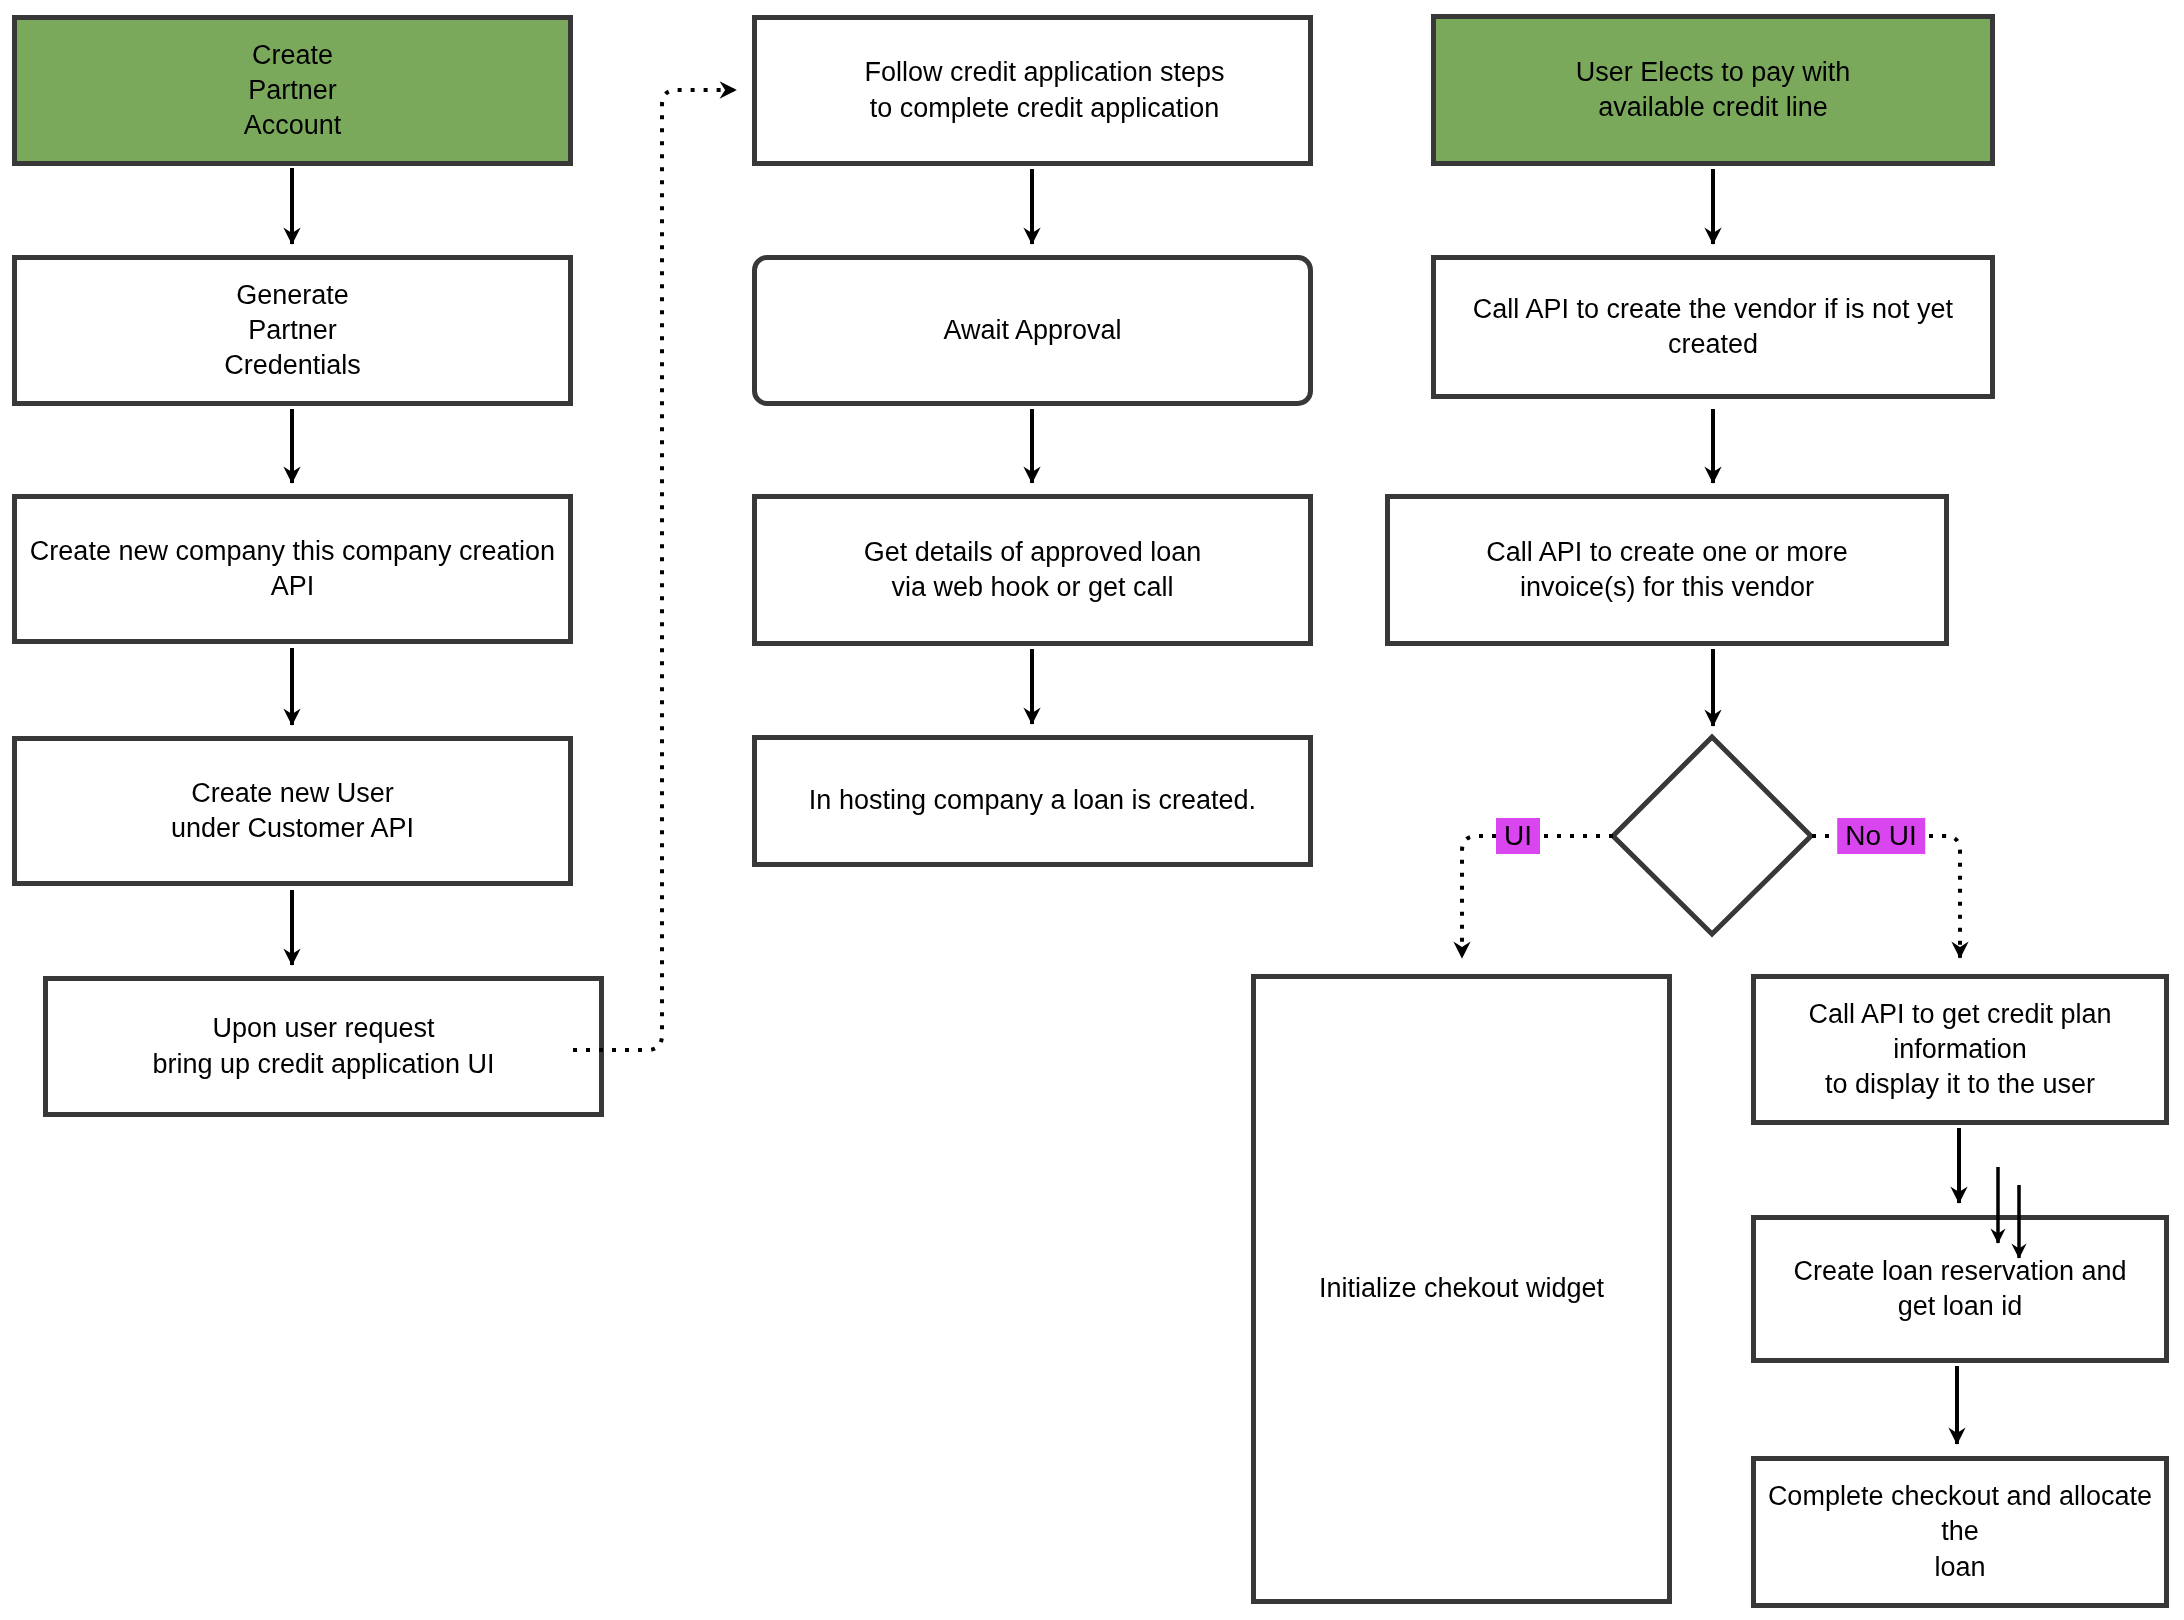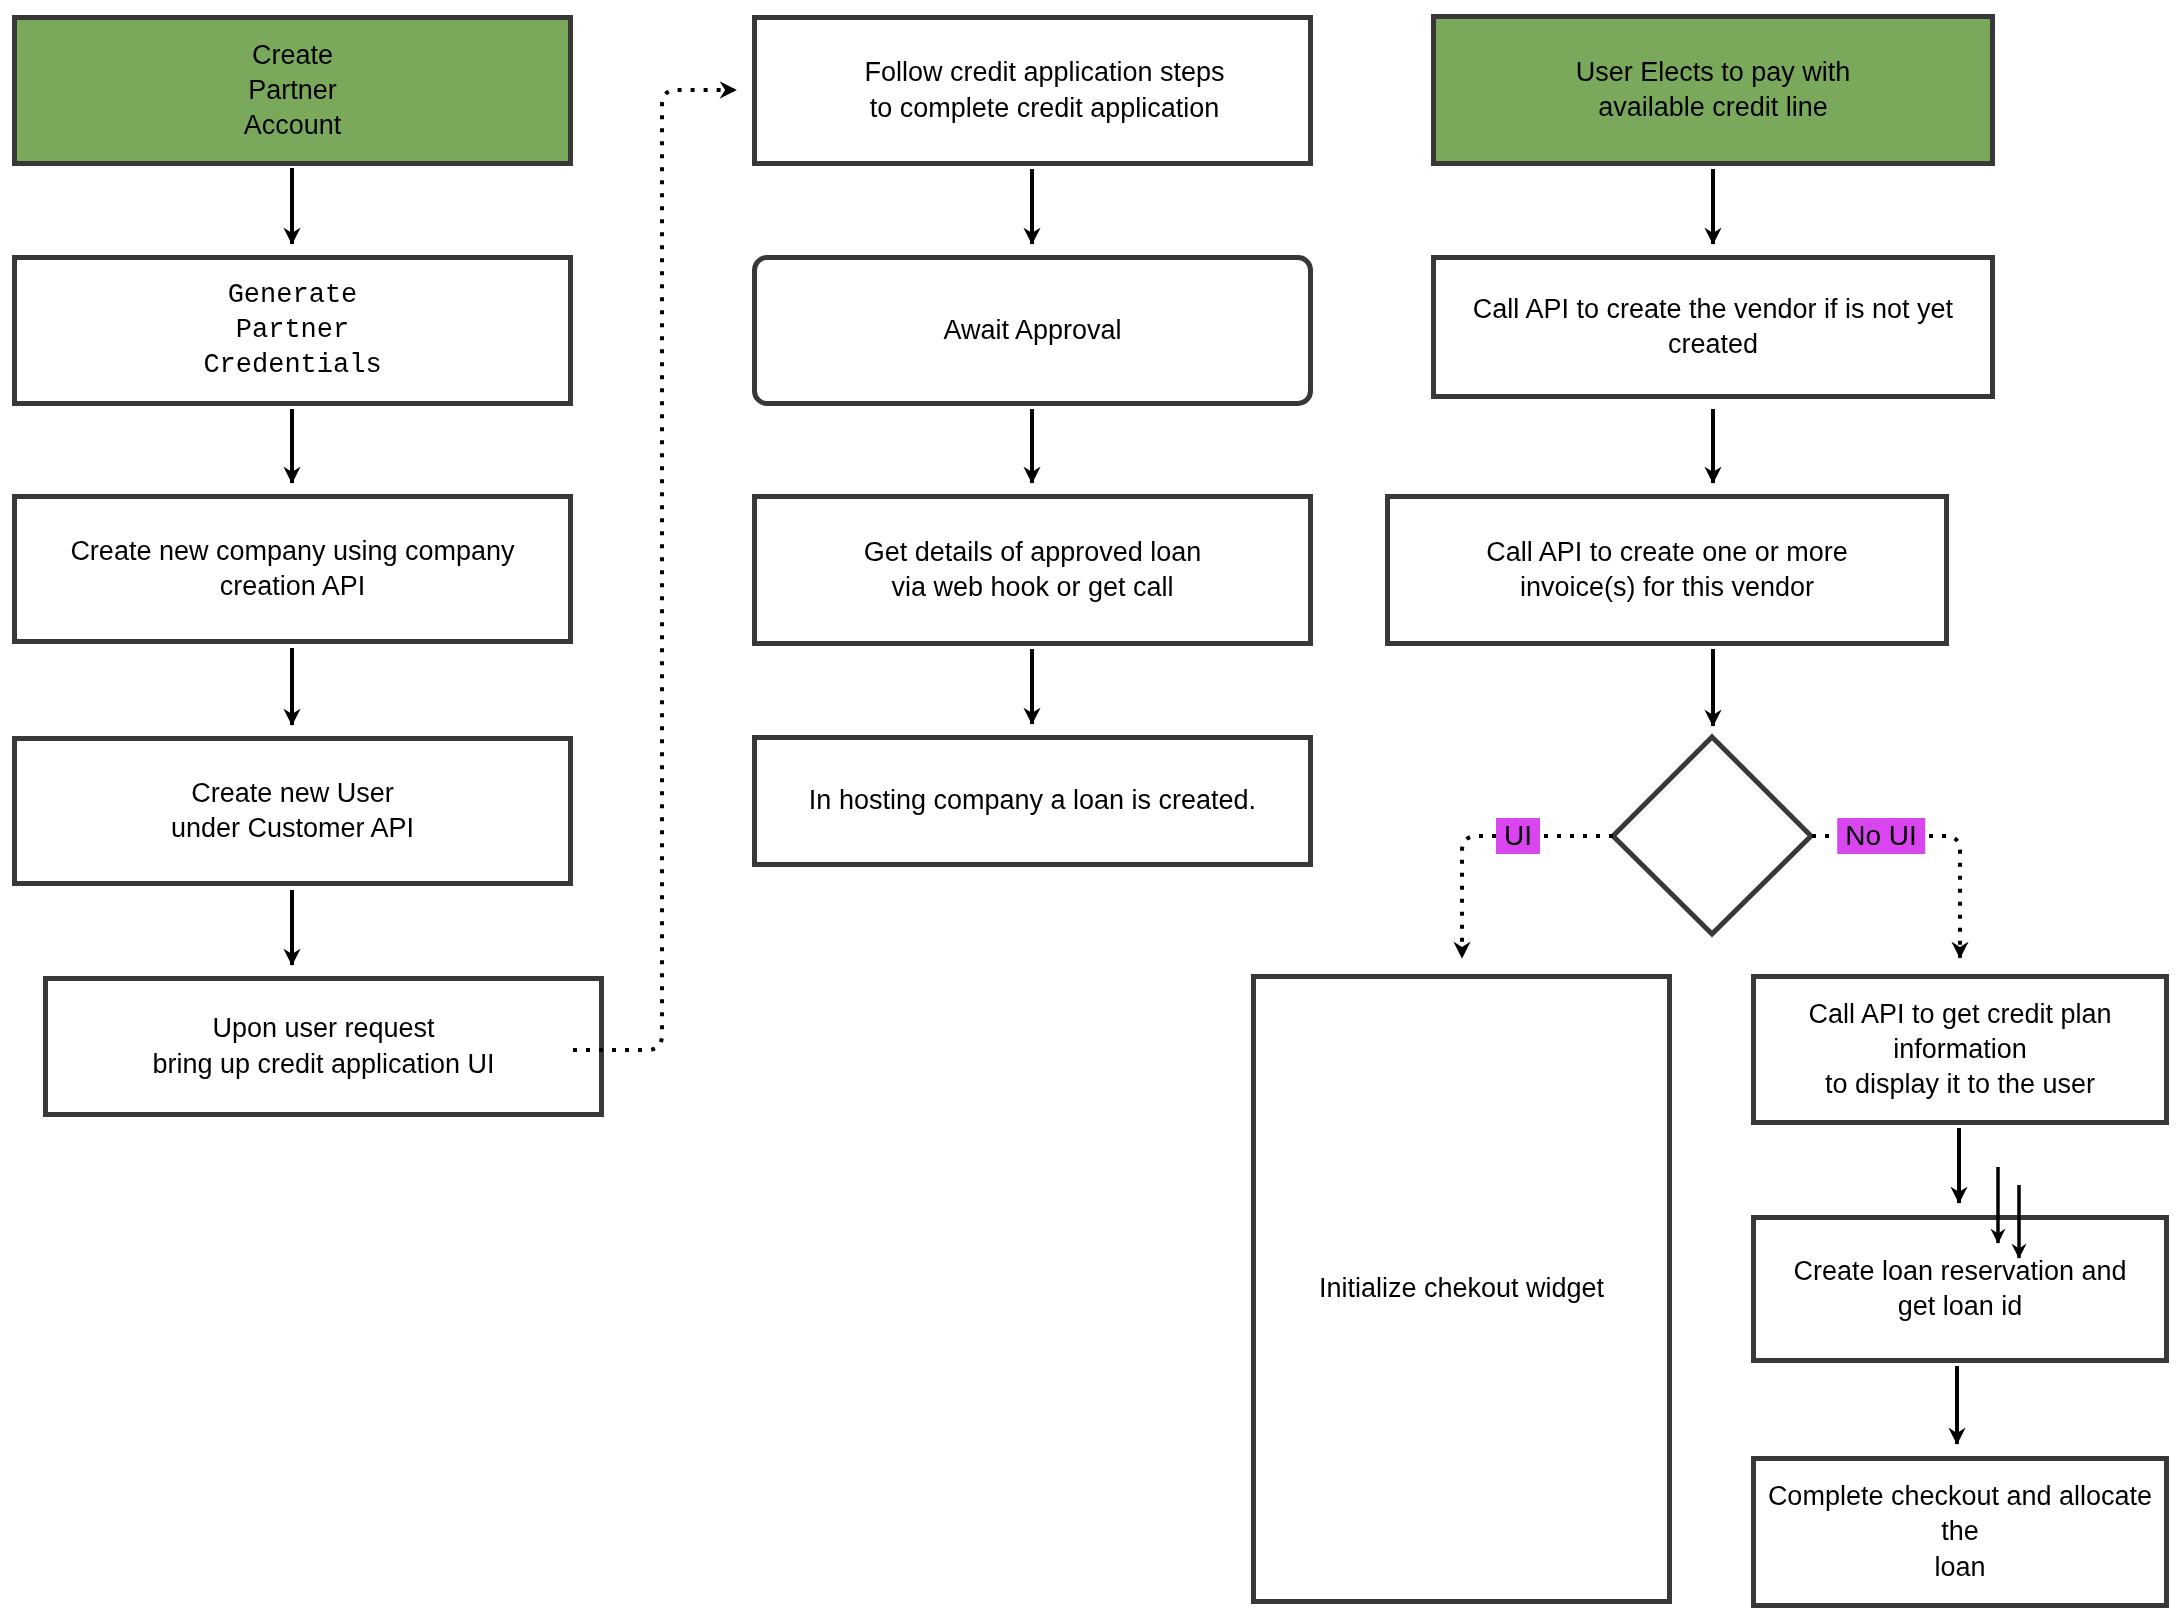--- a/index.html
+++ b/index.html
@@ -95,27 +95,27 @@
     <path class="thin-line" d="M1998 1167 L1998 1243" marker-end="url(#ah)"></path>
     <path class="thin-line" d="M2019 1185 L2019 1258" marker-end="url(#ah)"></path>
     <path class="solid-line" d="M1957 1366 L1957 1444" marker-end="url(#ah)"></path>
   </svg>
 
   <div class="node green" style="left:12px;top:15px;width:561px;height:151px;">
     <span>Create
 Partner
 Account</span>
   </div>
-  <div class="node" style="left:12px;top:255px;width:561px;height:151px;font-family:Liberation Mono, monospace;">
+  <div class="node" style="left:12px;top:255px;width:561px;height:151px;">
     <span>Generate
 Partner
 Credentials</span>
   </div>
   <div class="node" style="left:12px;top:494px;width:561px;height:150px;">
-    <span>Create new company using company creation API</span>
+    <span>Create new company this company creation API</span>
   </div>
   <div class="node" style="left:12px;top:736px;width:561px;height:150px;">
     <span>Create new User
 under Customer API</span>
   </div>
   <div class="node" style="left:12px;top:976px;width:561px;height:141px;margin-left:31px;">
     <span>Upon user request
 bring up credit application UI</span>
   </div>
 

